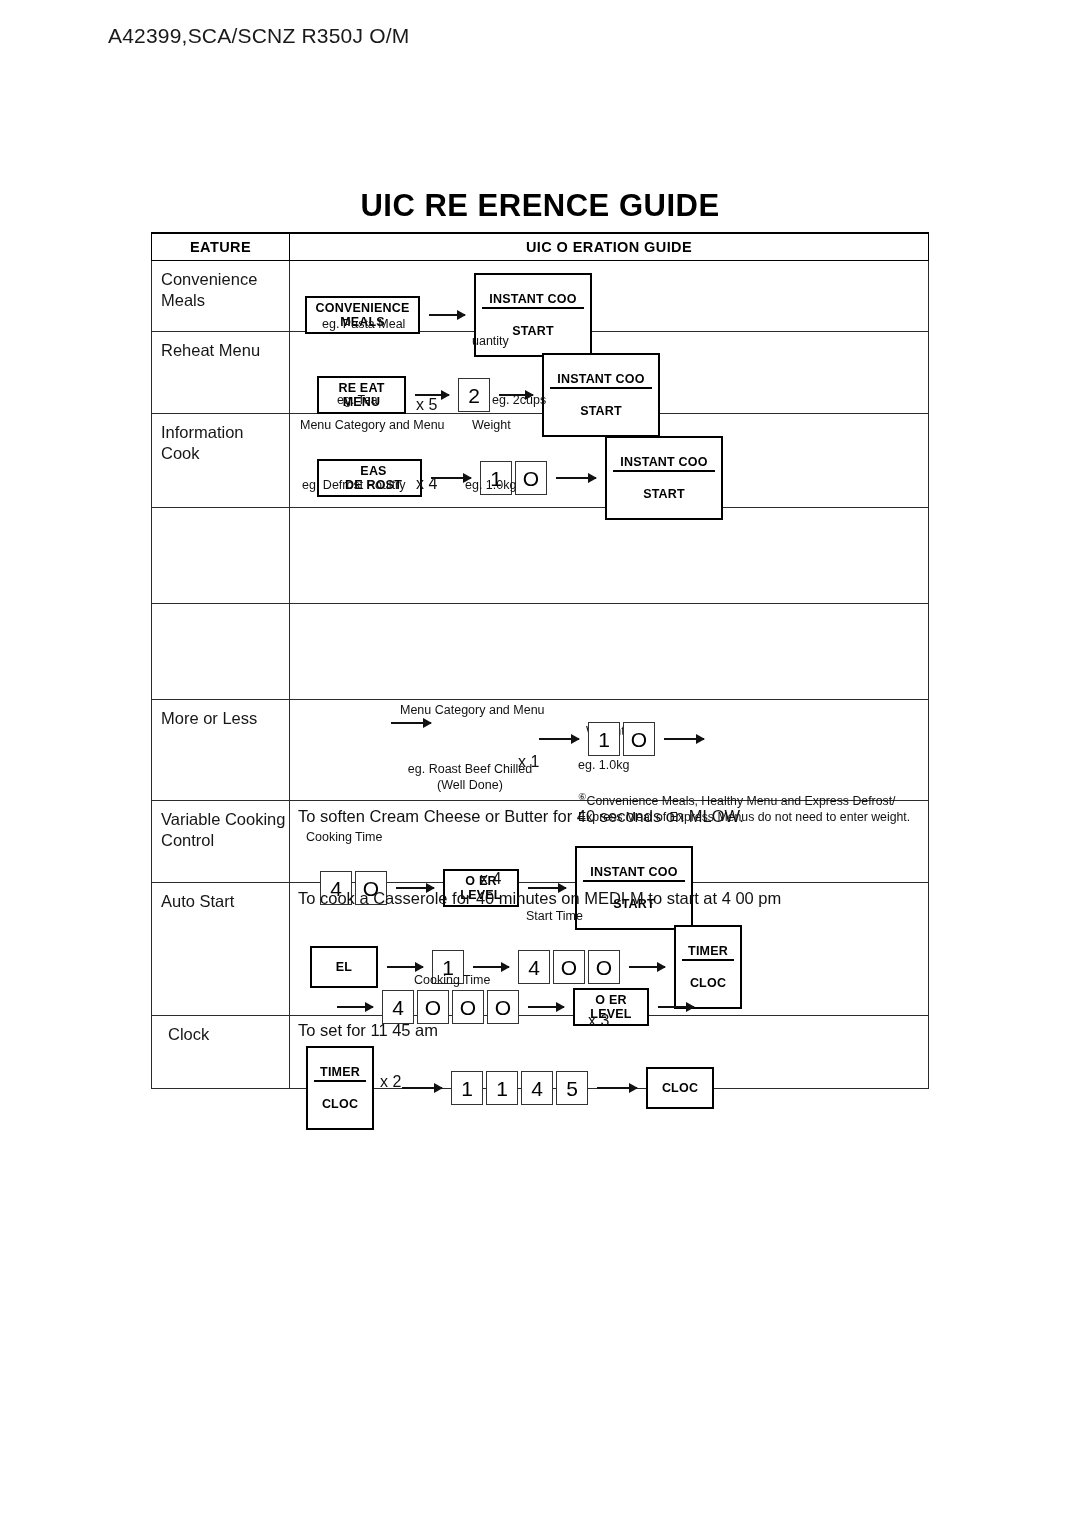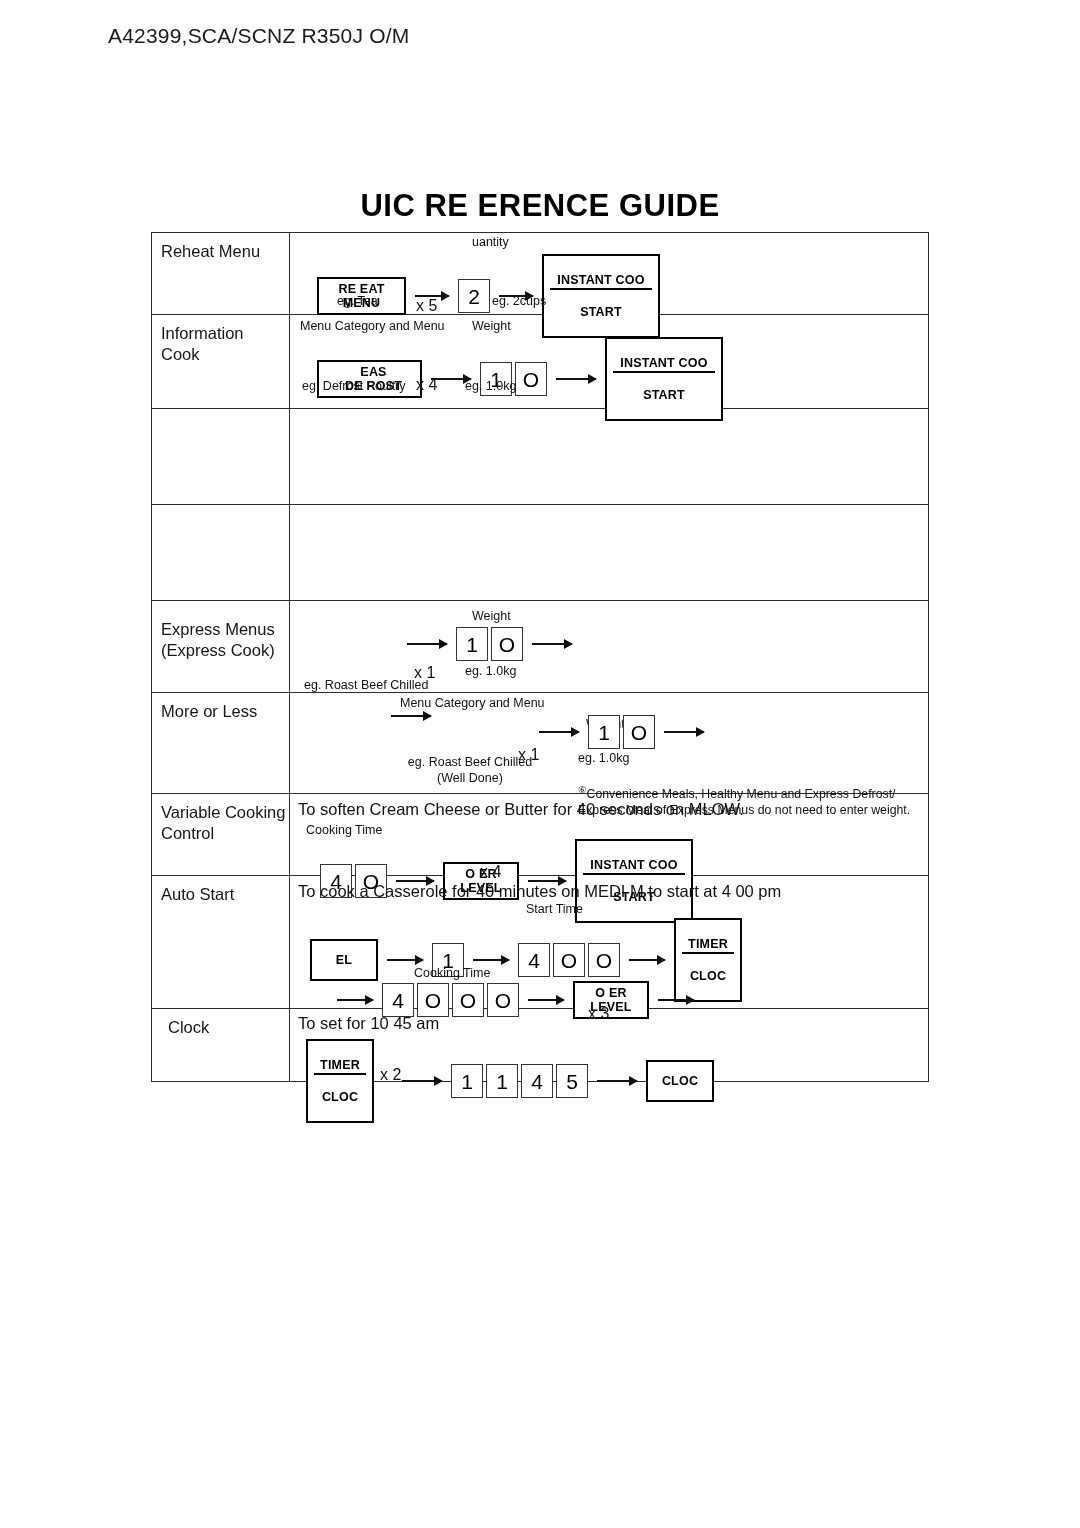--- a/index.html
+++ b/index.html
@@ -156,21 +156,45 @@
   .sup { font-size: 9.5px; vertical-align: super; }
 </style>
 </head>
 <body>
 
 <div class="page-header">A42399,SCA/SCNZ R350J O/M</div>
 <div class="doc-title">UIC   RE ERENCE GUIDE</div>
 
 <table class="guide-table">
   <tbody>
-
+    <tr class="hdr">
+      <td class="feature-cell table-outer-top">EATURE</td>
+      <td class="table-outer-top">UIC   O ERATION GUIDE</td>
+    </tr>
+
+    <tr>
+      <td class="feature-cell">
+        <div class="feature-label">Convenience
+Meals</div>
+      </td>
+      <td class="body-cell">
+        <div class="row-stage" style="height:70px;">
+          <div class="flow" style="left:15px; top:12px;">
+            <div class="btn" style="width:115px;">CONVENIENCE
+MEALS</div>
+            <span class="arrow" style="width:36px;"></span>
+            <div class="btn split" style="width:118px;">
+              <span class="t">INSTANT COO</span>
+              <span class="b">START</span>
+            </div>
+          </div>
+          <div class="cap" style="left:32px; top:56px;">eg. Pasta Meal</div>
+        </div>
+      </td>
+    </tr>
 
     <tr>
       <td class="feature-cell">
         <div class="feature-label">Reheat Menu</div>
       </td>
       <td class="body-cell">
         <div class="row-stage" style="height:81px;">
           <div class="cap" style="left:182px; top:2px;">uantity</div>
           <div class="flow" style="left:27px; top:21px;">
             <div class="btn" style="width:89px;">RE EAT
@@ -229,40 +253,20 @@
 
     <tr>
       <td class="feature-cell">
         <div class="feature-label"></div>
       </td>
       <td class="body-cell">
         <div class="row-stage" style="height:95px;"></div>
       </td>
     </tr>
 
-    <tr>
-      <td class="feature-cell">
-        <div class="feature-label" style="padding-top:18px;">Express Menus
-(Express Cook)</div>
-      </td>
-      <td class="body-cell">
-        <div class="row-stage" style="height:91px;">
-          <div class="cap" style="left:182px; top:8px;">Weight</div>
-          <div class="flow" style="left:108px; top:26px;">
-            <span class="arrow" style="width:40px;"></span>
-            <div class="digit">1</div>
-            <div class="digit" style="margin-left:3px;">O</div>
-            <span class="arrow" style="width:40px;"></span>
-          </div>
-          <div class="cap mult" style="left:124px; top:62px;">x 1</div>
-          <div class="cap" style="left:175px; top:63px;">eg. 1.0kg</div>
-          <div class="cap" style="left:14px; top:77px;">eg. Roast Beef Chilled</div>
-        </div>
-      </td>
-    </tr>
 
     <tr>
       <td class="feature-cell">
         <div class="feature-label">More or Less</div>
       </td>
       <td class="body-cell">
         <div class="row-stage" style="height:100px;">
           <div class="cap" style="left:110px; top:3px;">Menu Category and Menu</div>
           <div class="cap" style="left:296px; top:5px;">
             <span>Weight</span><span class="sup">⑥</span>
@@ -354,21 +358,21 @@
     </tr>
 
 
 
     <tr>
       <td class="feature-cell">
         <div class="feature-label indented">Clock</div>
       </td>
       <td class="body-cell">
         <div class="row-stage" style="height:72px;">
-          <div class="sentence" style="left:8px; top:4px;">To set for 10 45 am</div>
+          <div class="sentence" style="left:8px; top:4px;">To set for 11 45 am</div>
           <div class="flow" style="left:16px; top:30px;">
             <div class="btn split" style="width:68px;">
               <span class="t">TIMER</span>
               <span class="b">CLOC</span>
             </div>
             <span class="arrow" style="width:40px; margin-left:28px;"></span>
             <div class="digit">1</div>
             <div class="digit" style="margin-left:3px;">1</div>
             <div class="digit" style="margin-left:3px;">4</div>
             <div class="digit" style="margin-left:3px;">5</div>

